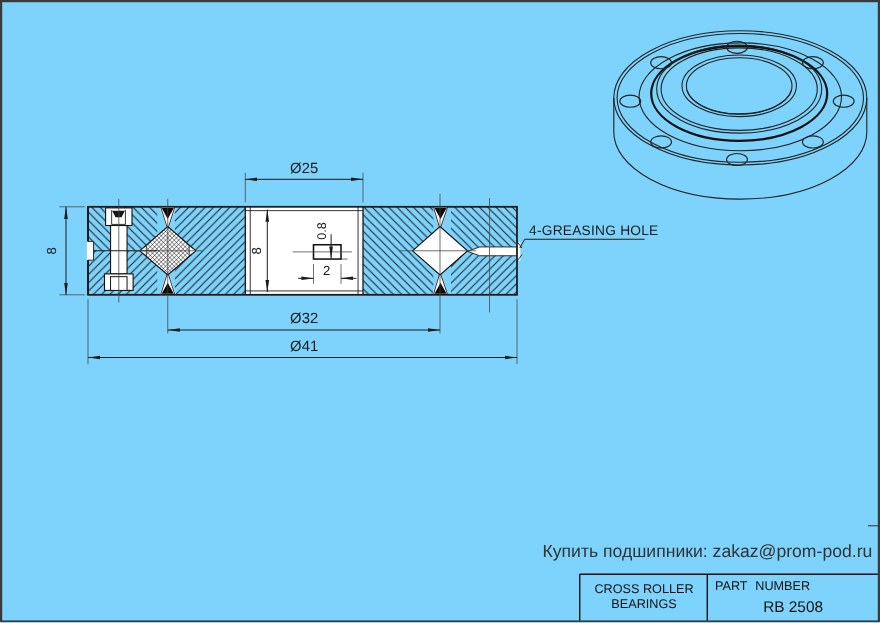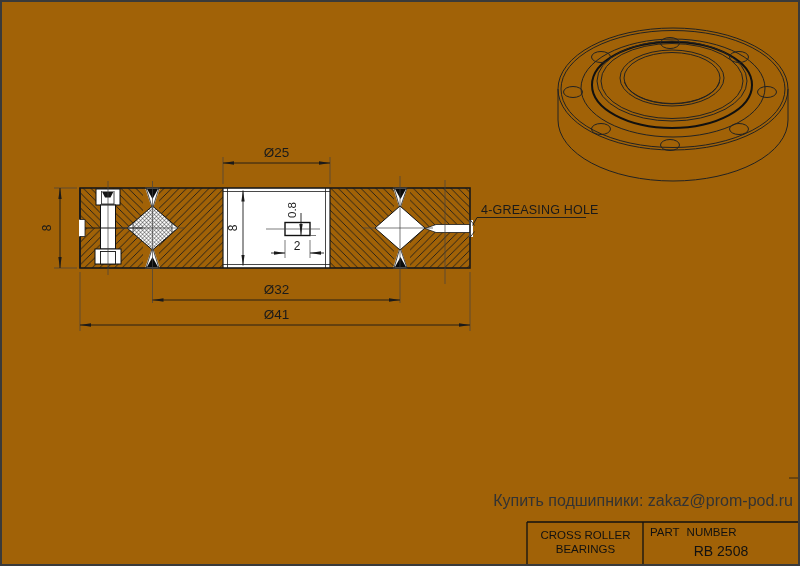--- a/index.html
+++ b/index.html
@@ -1,17 +1,17 @@
 <!DOCTYPE html>
 <html><head>
 <meta charset="utf-8">
 <style>
   html,body{margin:0;padding:0;background:#ffffff;}
   body{font-family:"Liberation Sans", sans-serif;}
-  .stage{position:relative;width:800px;height:566px;background:#a16207;overflow:hidden;}
+  .stage{position:relative;width:800px;height:566px;background:#7dd3fc;overflow:hidden;}
   svg{display:block;}
   text{fill:#1a1a1a;}
   .dim-label{font-size:13.5px;}
   .dim-small{font-size:12px;}
   .dim-tiny{font-size:11.5px;}
   .grease-label{font-size:12.5px;letter-spacing:.2px;}
   .contact-text{font-size:16px;fill:#333333;}
   .tb-product{font-size:11.5px;fill:#111111;}
   .tb-label{font-size:11.5px;fill:#111111;word-spacing:4px;}
   .tb-part{font-size:14px;fill:#111111;}

